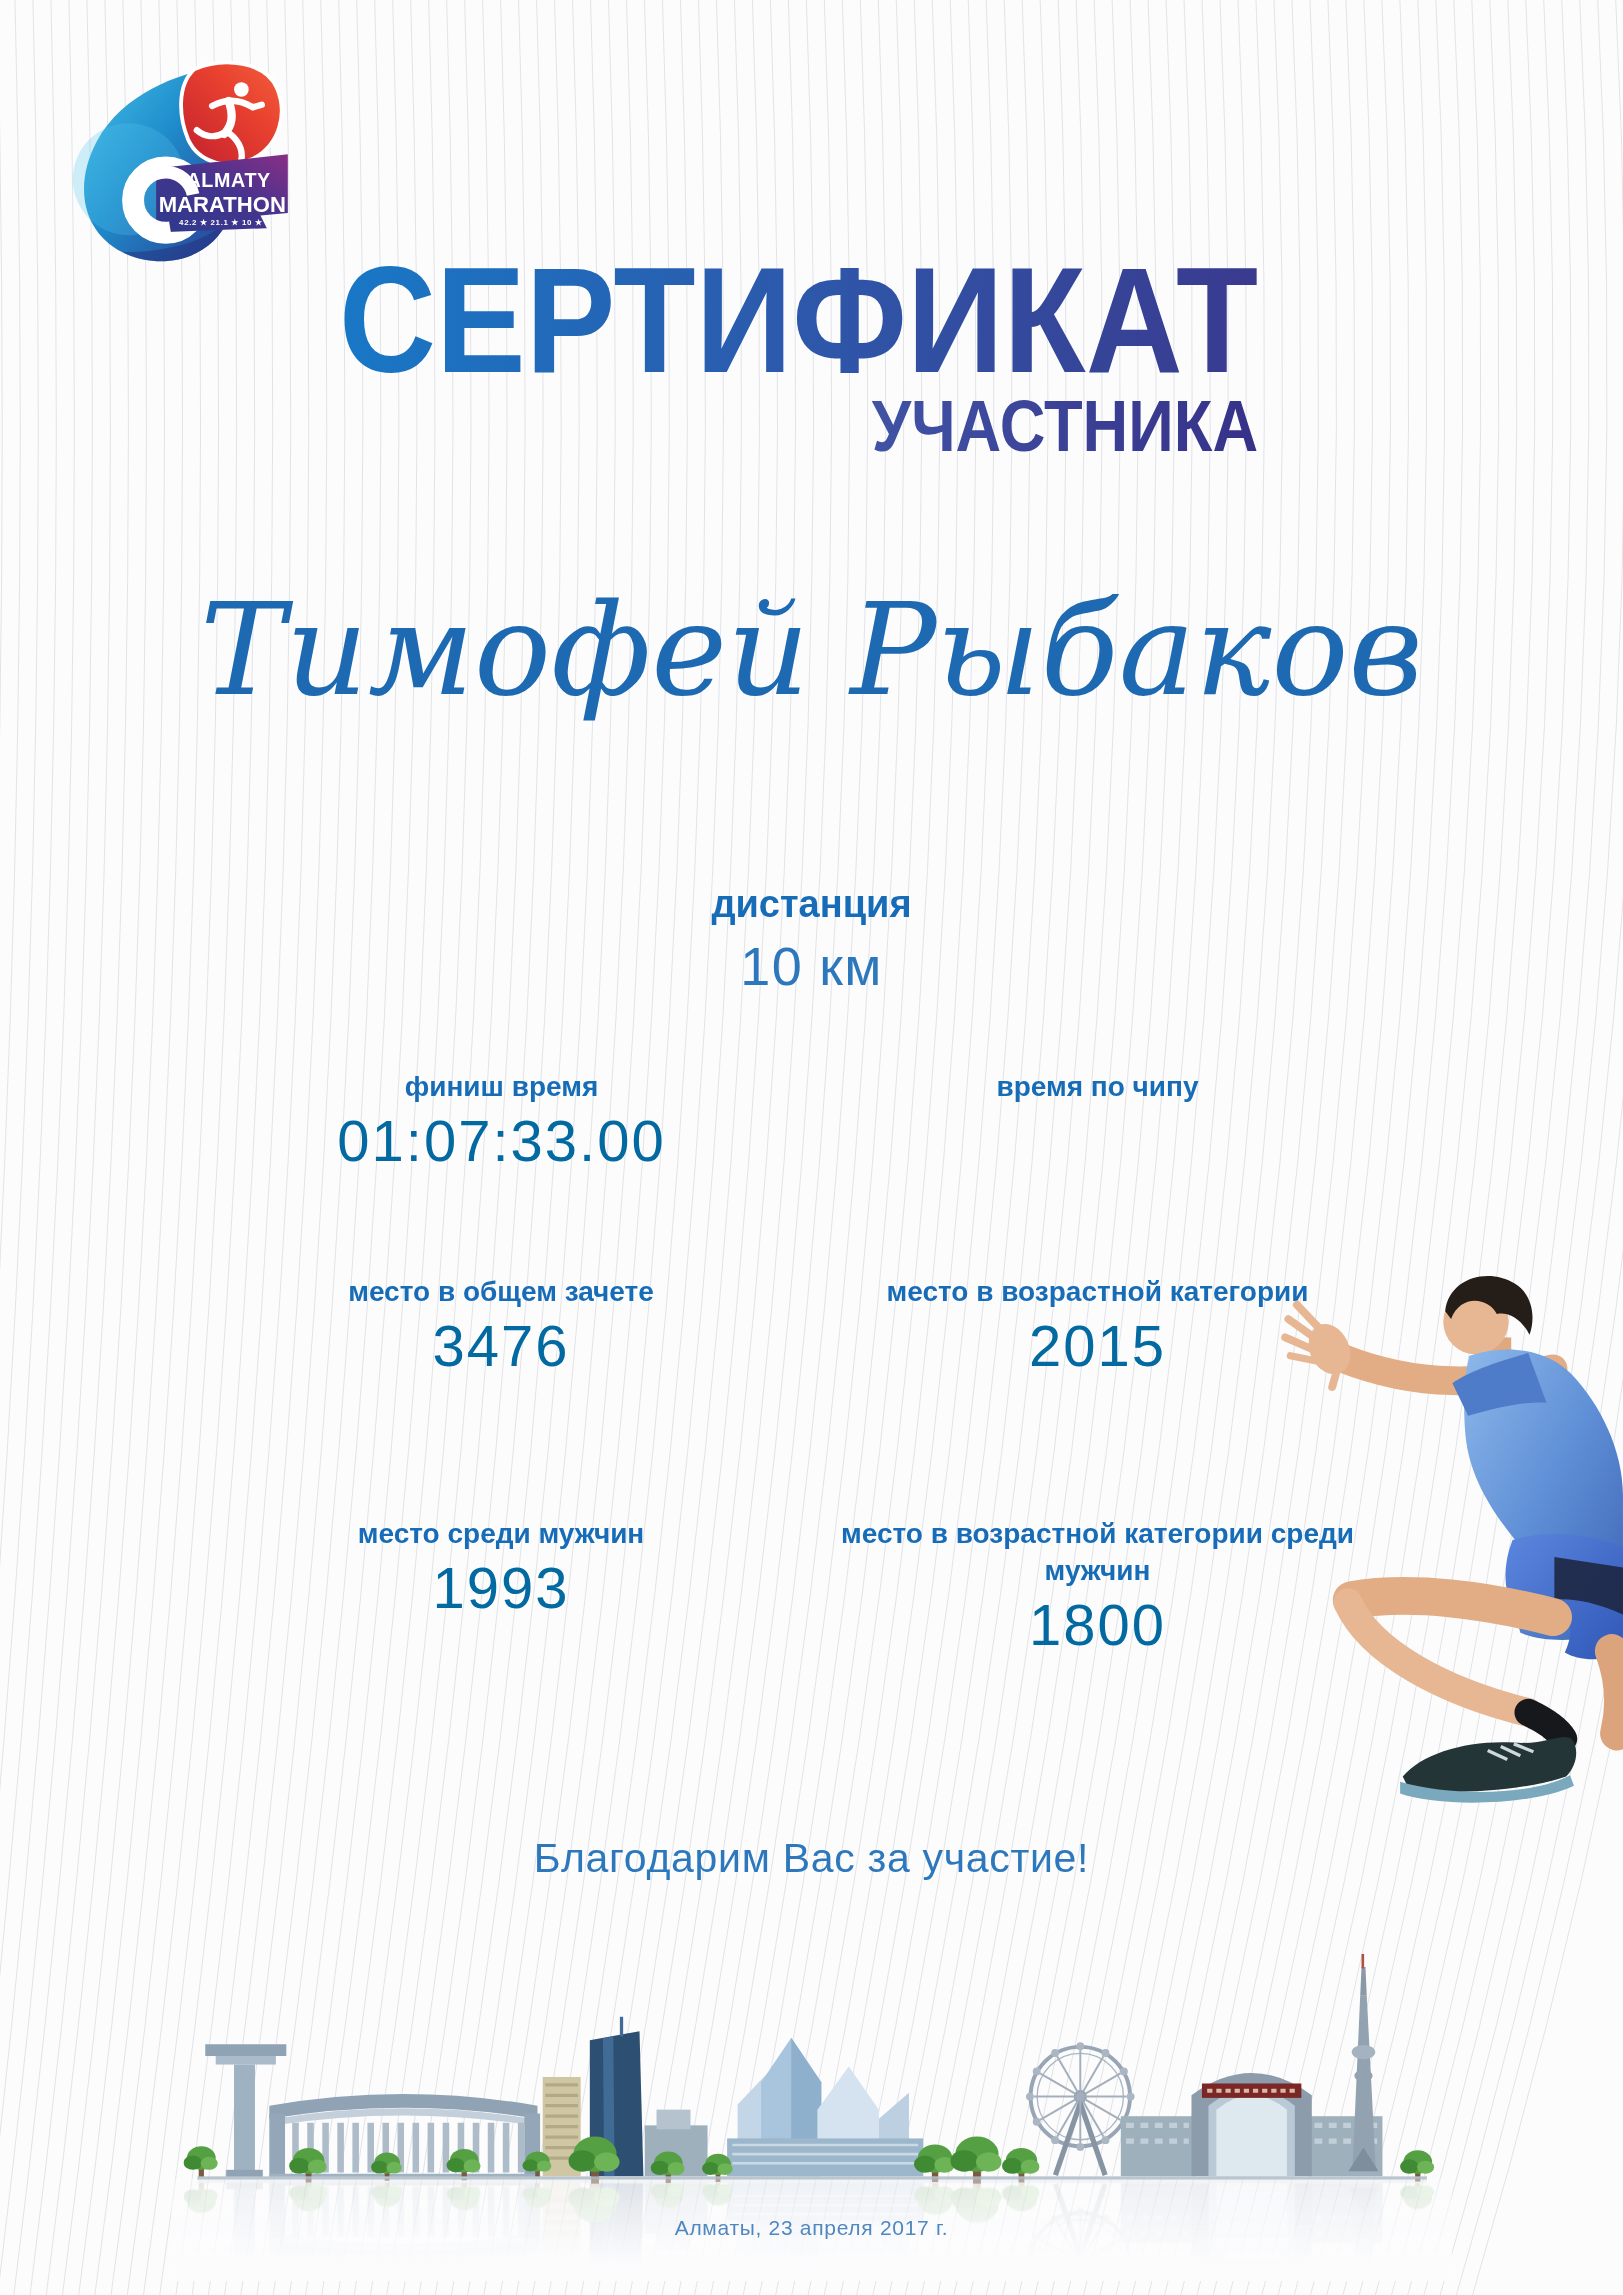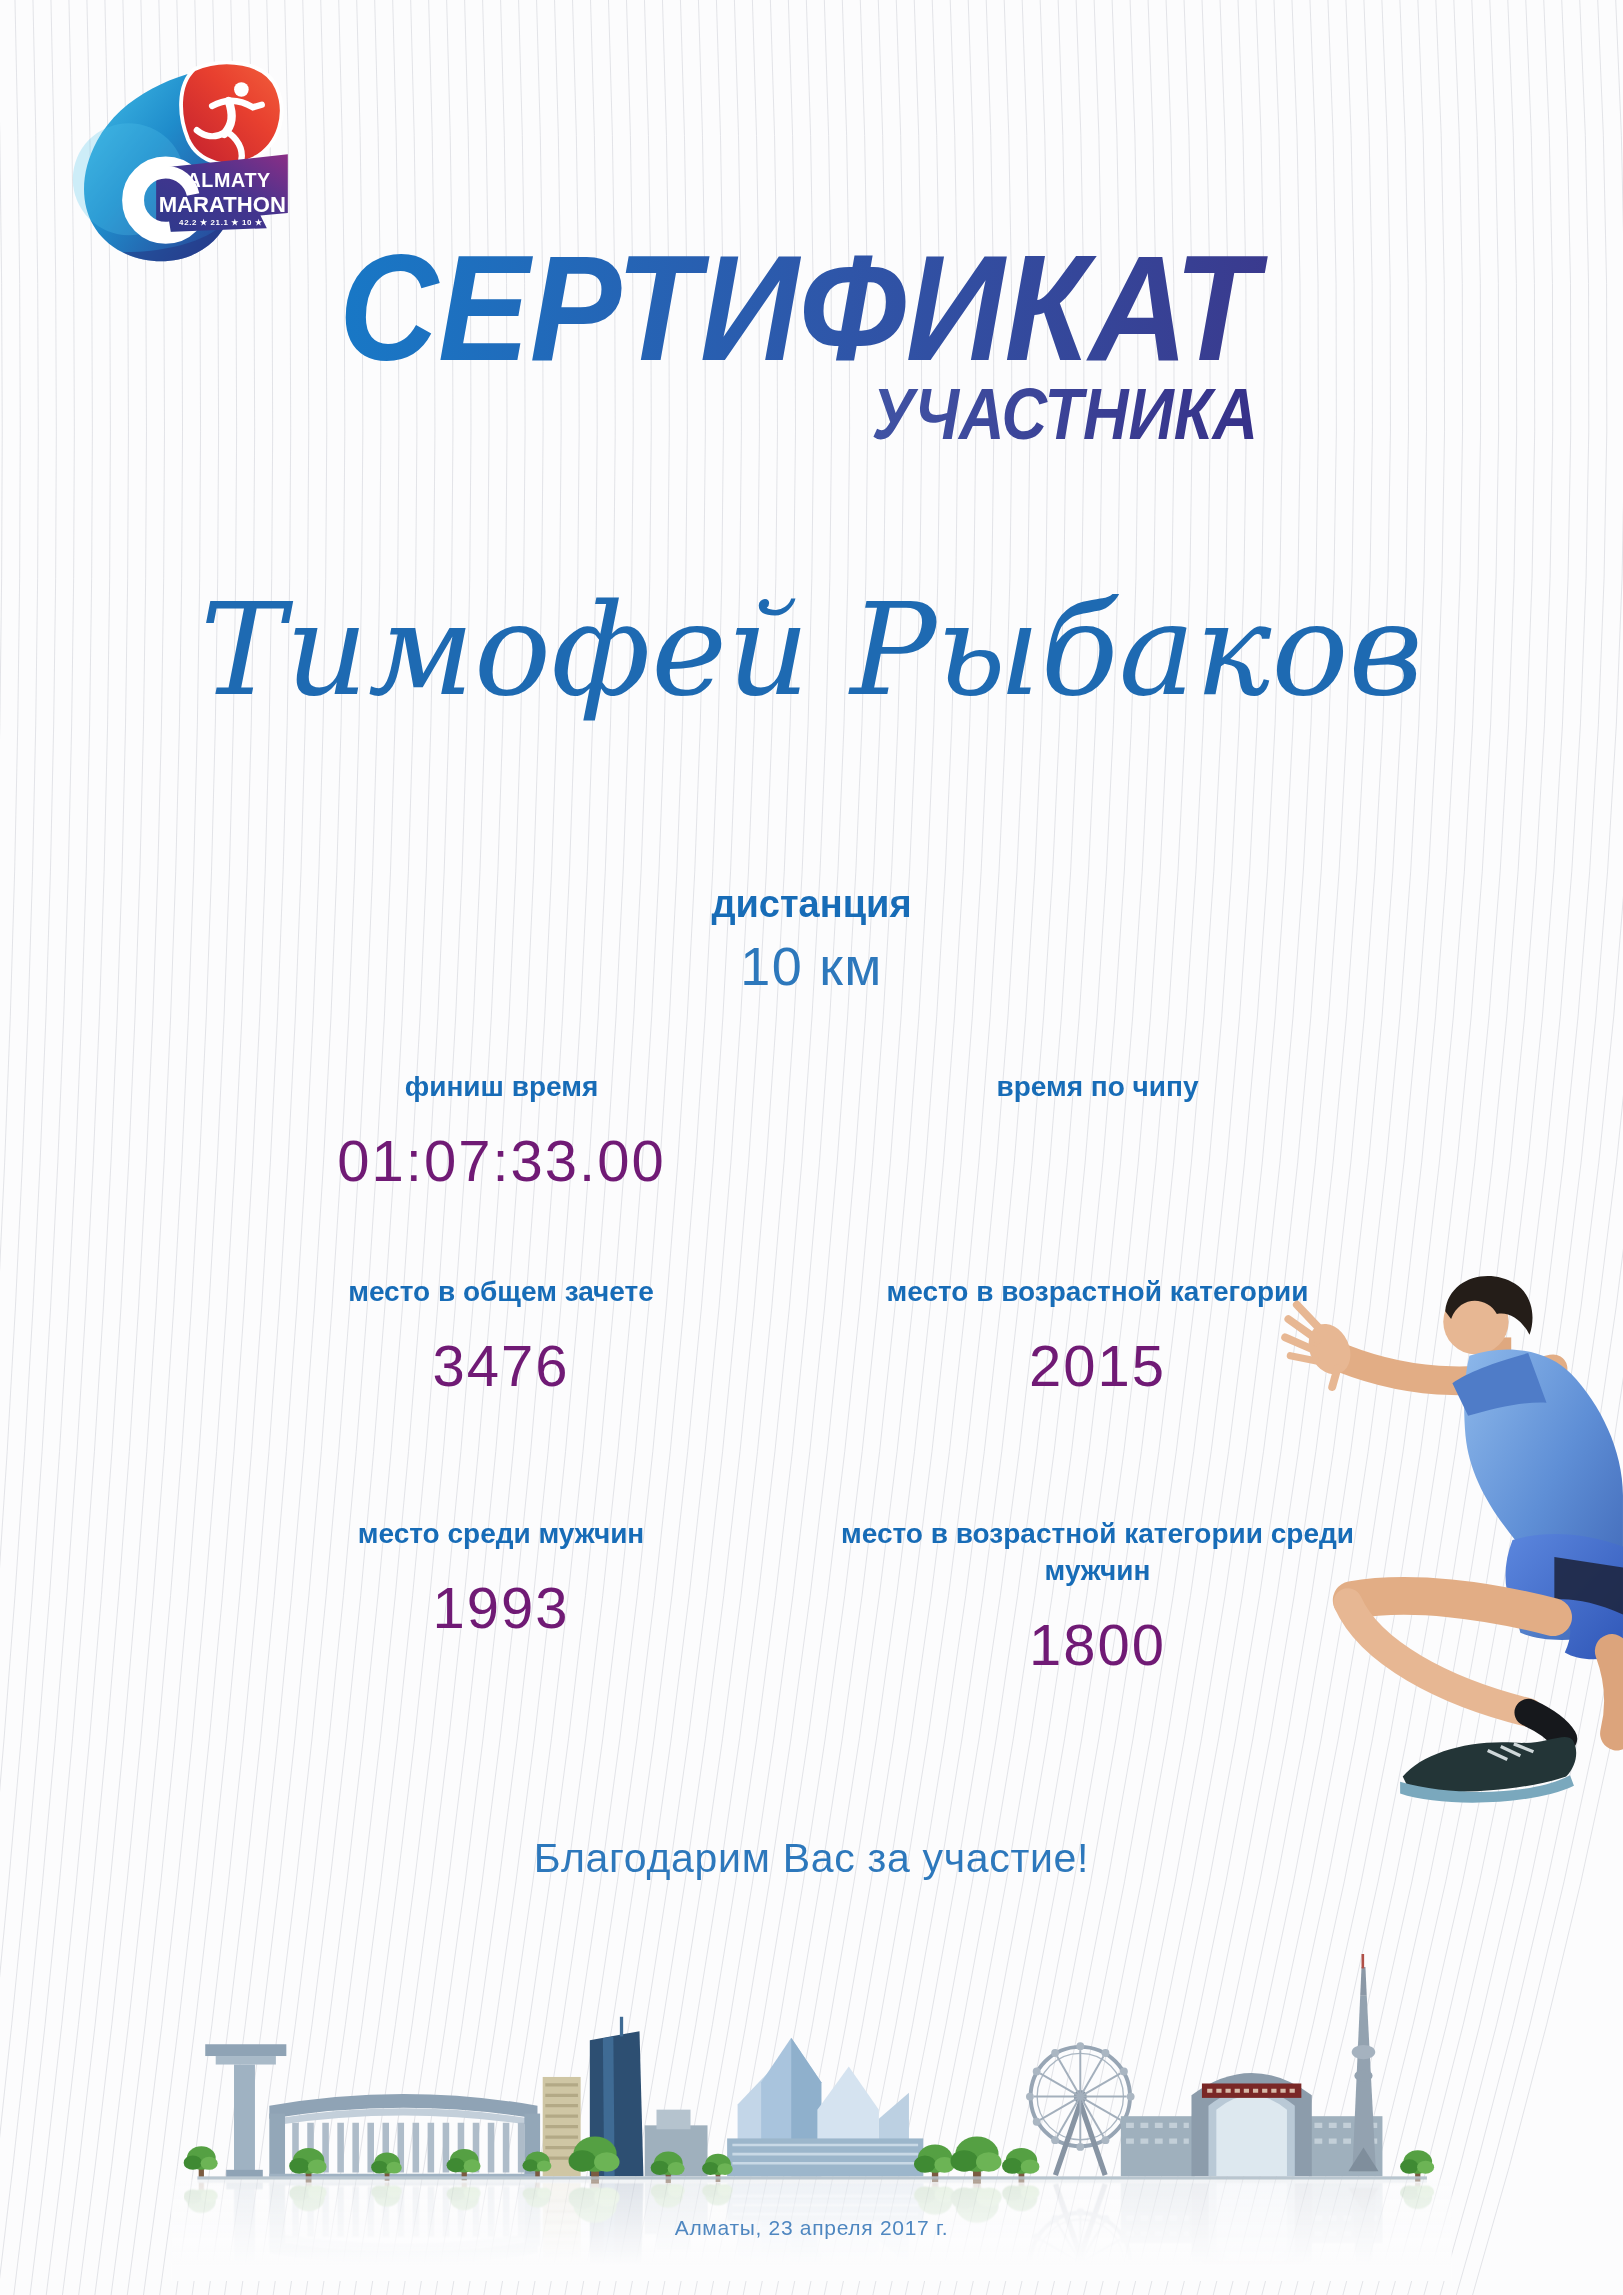--- a/index.html
+++ b/index.html
@@ -3,41 +3,41 @@
 <meta charset="utf-8">
 <style>
   html,body{margin:0;padding:0;background:#e8e8ea;}
   .page{
     position:relative;width:1623px;height:2295px;margin:0 auto;
     background:#fcfcfd;overflow:hidden;
     font-family:"Liberation Sans",sans-serif;
   }
   .bg-lines{position:absolute;left:0;top:0;width:1623px;height:2295px;}
   .logo-wrap{position:absolute;left:62px;top:52px;width:229px;height:213px;}
-  .title-wrap{position:absolute;left:337px;top:231px;width:961px;height:226px;font-style:italic;}
+  .title-wrap{position:absolute;left:337px;top:243px;width:961px;height:226px;}
   .name{
     position:absolute;left:0;right:0;top:570px;text-align:center;
     font-family:"DejaVu Serif","Liberation Serif",serif;font-style:italic;
     font-size:128px;line-height:1.25;color:#1e6ab2;white-space:nowrap;
   }
   .participation{
     position:absolute;left:0;right:0;top:764px;text-align:center;
     font-size:37px;color:#2d78bc;letter-spacing:0.7px;
   }
   .dist-label{
     position:absolute;left:0;right:0;top:883px;text-align:center;
     font-size:38px;font-weight:700;color:#176cb7;
   }
   .dist-value{
     position:absolute;left:0;right:0;top:935px;text-align:center;
     font-size:54px;color:#2d78bc;letter-spacing:1.3px;
   }
   .cell{position:absolute;text-align:center;}
   .cell .lbl{font-size:28px;font-weight:700;line-height:1.32;color:#176cb7;}
-  .cell .val{font-size:58px;color:#701a75;letter-spacing:2px;margin-top:21px;}
+  .cell .val{font-size:58px;color:#0369a1;letter-spacing:2px;margin-top:1px;}
   .c0{left:279px; top:1069px;width:445px;}
   .c1{left:875px;top:1069px;width:445px;}
   .c2{left:318px; top:1274px;width:366px;}
   .c3{left:880px;top:1274px;width:435px;}
   .c4{left:318px; top:1516px;width:366px;}
   .c5{left:831px;top:1516px;width:533px;}
   .thanks{
     position:absolute;left:0;right:0;top:1835px;text-align:center;
     font-size:41px;color:#2d78bc;letter-spacing:0.7px;
   }

